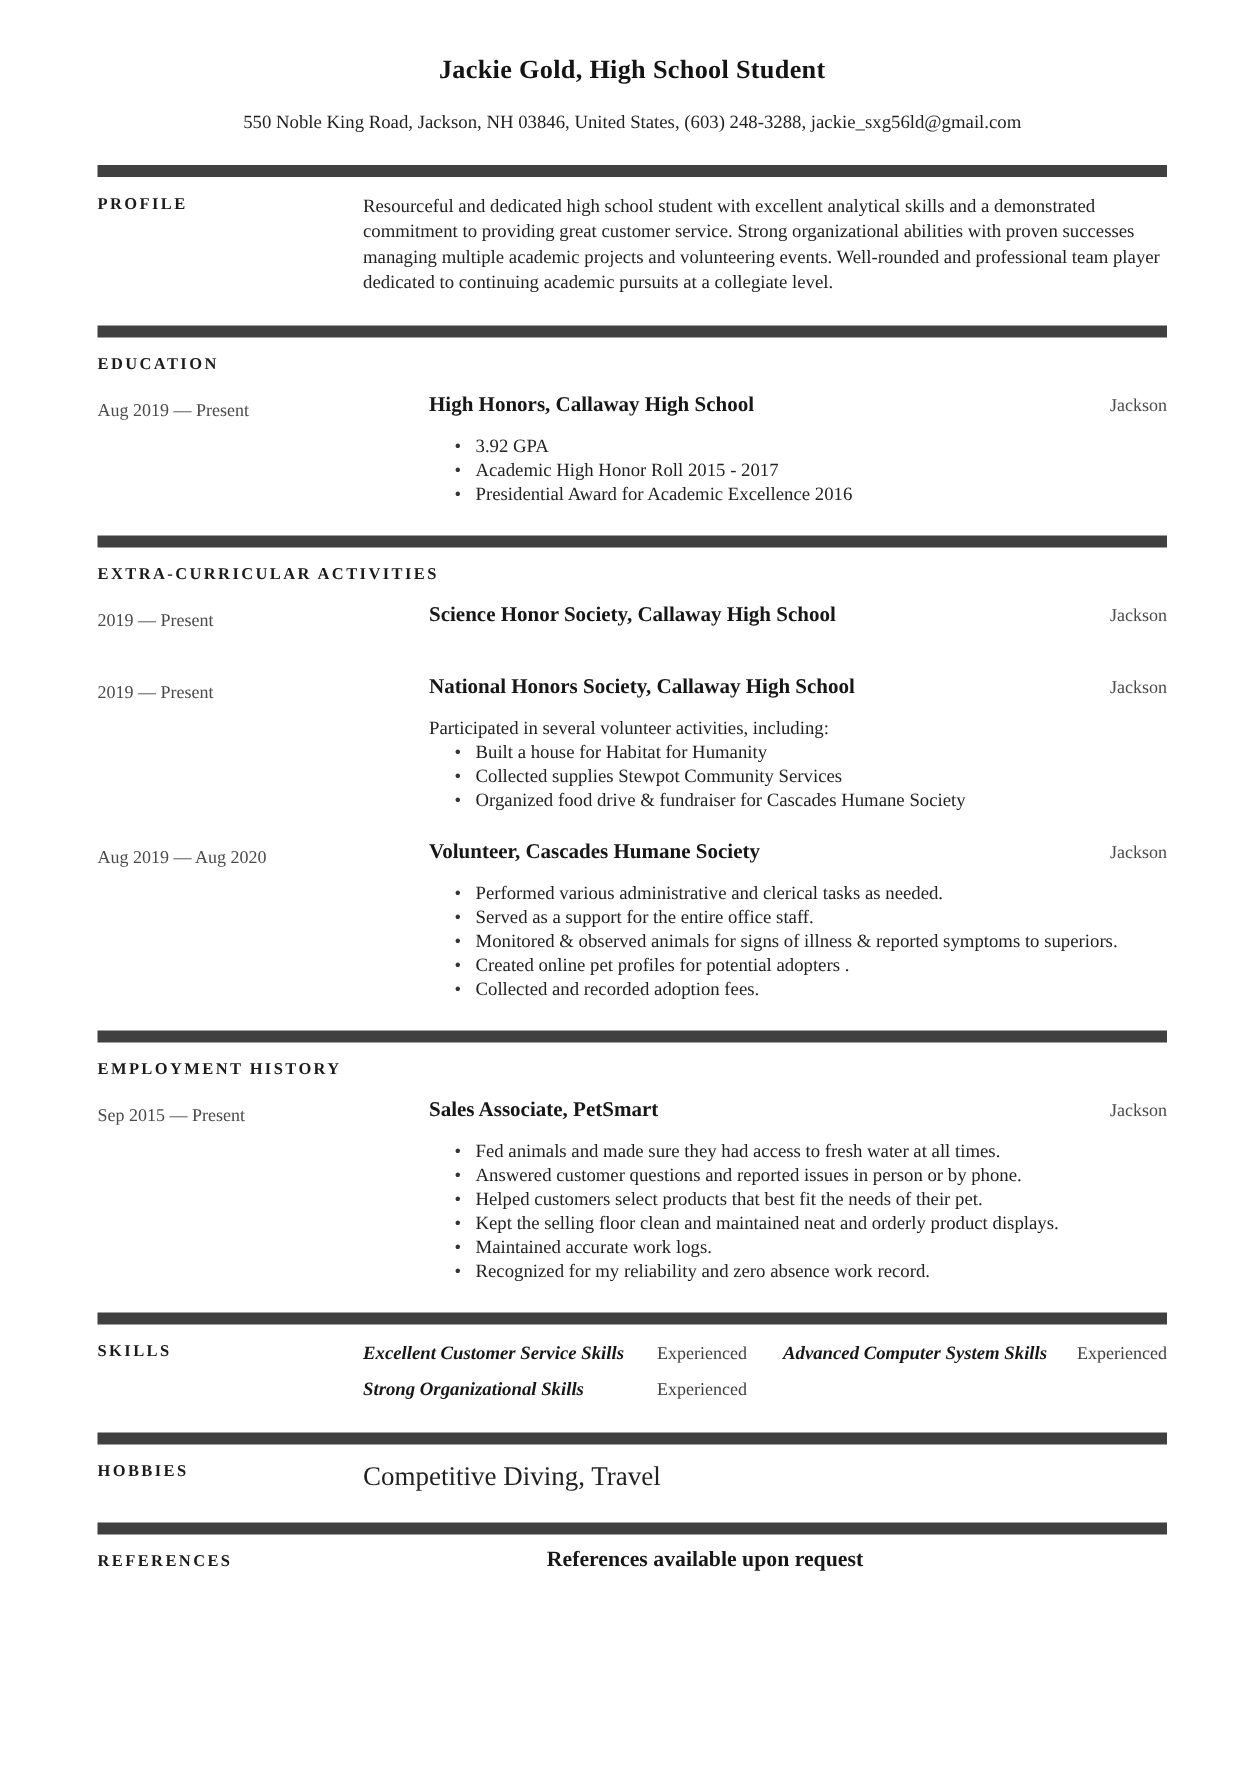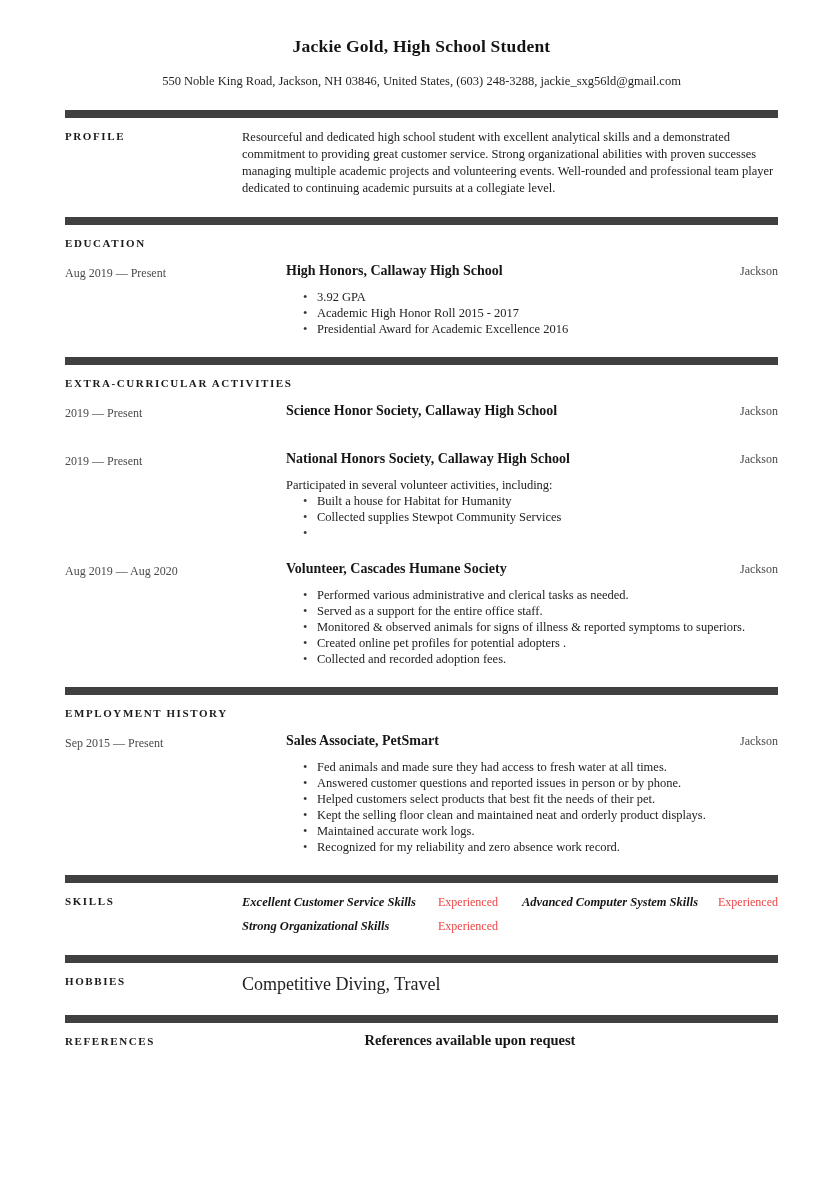--- a/index.html
+++ b/index.html
@@ -36,21 +36,21 @@
   .bullets li { display:flex; font-size:12.5px; line-height:16px; color:#222; padding-left:17px; }
   .bullets .dot { width:14px; flex-shrink:0; color:#333; }
 
   
   .skills-grid { display:grid; grid-template-columns:1fr 1fr; column-gap:24px; row-gap:7px; padding-top:2px; }
   .skill { display:flex; justify-content:space-between; align-items:flex-start; gap:10px; }
   .skill-c1r1 { grid-column:1; grid-row:1; }
   .skill-c1r2 { grid-column:1; grid-row:2; }
   .skill-c2r1 { grid-column:2; grid-row:1 / span 2; }
   .skill-name { font-size:12.5px; font-weight:bold; color:#171717; line-height:17px;font-style:italic; }
-  .skill-level { font-size:12px; color:#ef4444; white-space:nowrap; line-height:17px;font-family:Liberation Serif, serif; }
+  .skill-level { font-size:12px; color:#404040; white-space:nowrap; line-height:17px;font-family:Liberation Serif, serif; }
 
   .hobbies-text { font-size:18px; color:#222; padding-top:2px; }
 
   .references-text { font-size:14.5px; font-weight:bold; color:#171717; text-align:center; padding-right:80px; }
 </style>
 </head>
 <body>
 
 <div class="page">
 
@@ -130,20 +130,21 @@
           <li>
               <span class="dot">•</span>
               <span>Built a house for Habitat for Humanity</span>
             </li>
           <li>
               <span class="dot">•</span>
               <span>Collected supplies Stewpot Community Services</span>
             </li>
           <li>
               <span class="dot">•</span>
+              <span>Organized food drive &amp; fundraiser for Cascades Humane Society</span>
             </li>
         </ul>
       </div>
     </div>
 
     <div class="row entry mt-md">
       <div class="left-col date">Aug 2019 — Aug 2020</div>
       <div class="content-col">
         <div class="entry-head">
           <h3 class="entry-title">Volunteer, Cascades Humane Society</h3>

